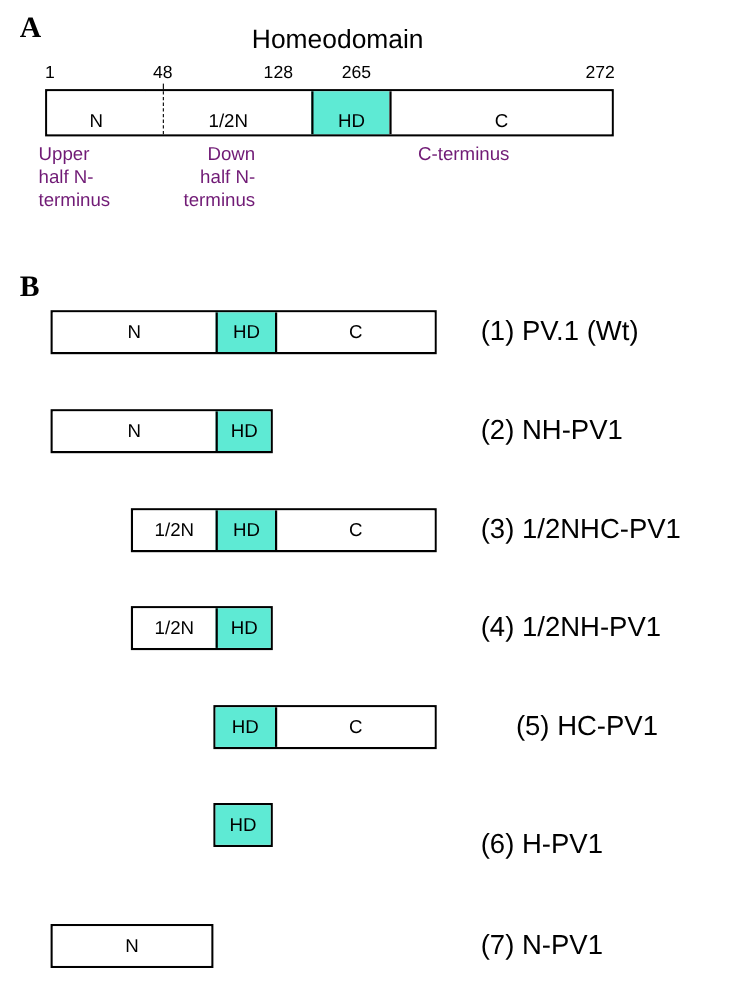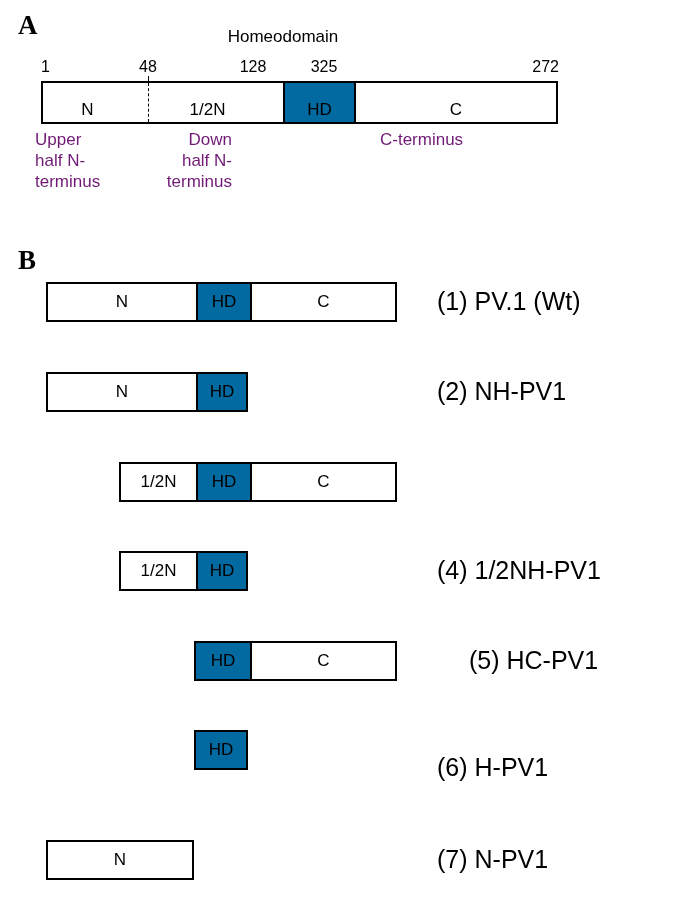--- a/index.html
+++ b/index.html
@@ -69,21 +69,21 @@
     display: flex;
     align-items: center;
     justify-content: center;
     font-family: "Liberation Sans", sans-serif;
     font-size: 17px;
     color: #000;
     background: #ffffff;
     position: relative;
   }
   .seg.shaded {
-    background: #0369a1;
+    background: #5eead4;
   }
   .seg.div-left {
     border-left: 2px solid #000;
   }
 
   
   .dashed-divider {
     position: absolute;
     width: 0;
     border-left: 1px dashed #000;
@@ -114,26 +114,26 @@
     white-space: pre-line;
   }
 </style>
 </head>
 <body>
 
 <div id="figure">
 
   <div class="panel-letter" style="left:18px; top:12px;">A</div>
 
-  <div class="abs-text" style="left:283px; top:26px; transform:translateX(-50%); font-size:17px;">Homeodomain</div>
+  <div class="abs-text" style="left:307px; top:26px; transform:translateX(-50%); font-size:24px;">Homeodomain</div>
 
   <div class="tick-label anchor-start" style="left:41px; top:59px;">1</div>
   <div class="tick-label anchor-mid" style="left:148px; top:59px;">48</div>
   <div class="tick-label anchor-mid" style="left:253px; top:59px;">128</div>
-  <div class="tick-label anchor-mid" style="left:324px; top:59px;">325</div>
+  <div class="tick-label anchor-mid" style="left:324px; top:59px;">265</div>
   <div class="tick-label anchor-end" style="left:559px; top:59px;">272</div>
 
   <div class="tick-mark" style="left:148px; top:76px; height:7px;"></div>
 
   <div class="bar" style="left:41px; top:81px; width:517px; height:43px;">
 
     <div class="seg" style="width:89px; align-items:flex-end; padding-bottom:2px;">
       <span>N</span>
     </div>
 
@@ -191,20 +191,21 @@
     <div class="seg" style="width:75px;">
       <span>1/2N</span>
     </div>
     <div class="seg shaded div-left" style="width:54px;">
       <span>HD</span>
     </div>
     <div class="seg div-left" style="flex:1 1 auto;">
       <span>C</span>
     </div>
   </div>
+  <div class="construct-label" style="left:437px; top:470px;">(3) 1/2NHC-PV1</div>
 
   <div class="bar" style="left:119px; top:551px; width:129px; height:40px;">
     <div class="seg" style="width:75px;">
       <span>1/2N</span>
     </div>
     <div class="seg shaded div-left" style="flex:1 1 auto;">
       <span>HD</span>
     </div>
   </div>
   <div class="construct-label" style="left:437px; top:559px;">(4) 1/2NH-PV1</div>

